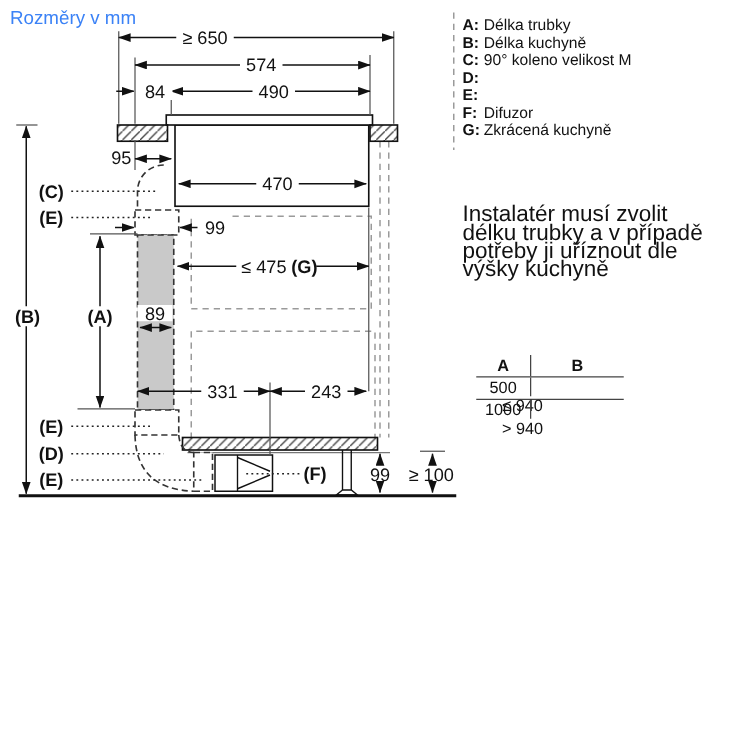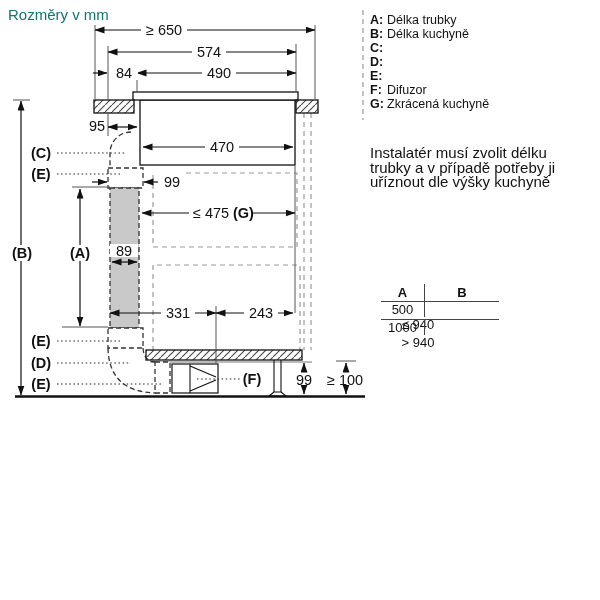--- a/index.html
+++ b/index.html
@@ -1,22 +1,22 @@
 <!DOCTYPE html>
 <html><head>
 <meta charset="utf-8">
 <style>
   html,body{margin:0;padding:0;background:#fff;}
   body{width:600px;height:600px;position:relative;font-family:"Liberation Sans",sans-serif;color:#111;}
   #stage{position:absolute;left:0;top:0;width:600px;height:600px;}
-  .page-title{position:absolute;left:8px;top:6px;font-size:15px;color:#0f766e;}
+  .page-title{position:absolute;left:8px;top:6px;font-size:15px;color:#3b82f6;}
   .legend{position:absolute;left:370px;top:13px;font-size:12.5px;line-height:14px;}
   .legend-item{display:flex;}
   .legend-key{font-weight:bold;width:17px;flex:0 0 17px;}
-  .note{position:absolute;left:370px;top:146px;width:210px;font-size:15px;line-height:14.5px;}
+  .note{position:absolute;left:370px;top:164px;width:210px;font-size:18px;line-height:14.5px;}
   .minitable{position:absolute;left:381px;top:284px;width:118px;font-size:13px;}
   .mt-row{display:flex;height:17px;align-items:center;}
   .mt-c1{width:43px;text-align:center;border-right:1px solid #444;align-self:stretch;display:flex;align-items:center;justify-content:center;}
   .mt-c2{width:74px;text-align:center;align-self:stretch;display:flex;align-items:center;justify-content:center;}
   .mt-head{font-weight:bold;}
   .mt-row.rule{border-top:1px solid #444;flex-direction:column;}
   svg text{font-family:"Liberation Sans",sans-serif;font-size:14.5px;fill:#111;}
   svg text.bold{font-weight:bold;}
 </style>
 </head>
@@ -28,20 +28,21 @@
   <div class="legend-item">
       <span class="legend-key">A:</span>
       <span>Délka trubky</span>
     </div>
   <div class="legend-item">
       <span class="legend-key">B:</span>
       <span>Délka kuchyně</span>
     </div>
   <div class="legend-item">
       <span class="legend-key">C:</span>
+      <span>90° koleno velikost M</span>
     </div>
   <div class="legend-item">
       <span class="legend-key">D:</span>
     </div>
   <div class="legend-item">
       <span class="legend-key">E:</span>
     </div>
   <div class="legend-item">
       <span class="legend-key">F:</span>
       <span>Difuzor</span>

